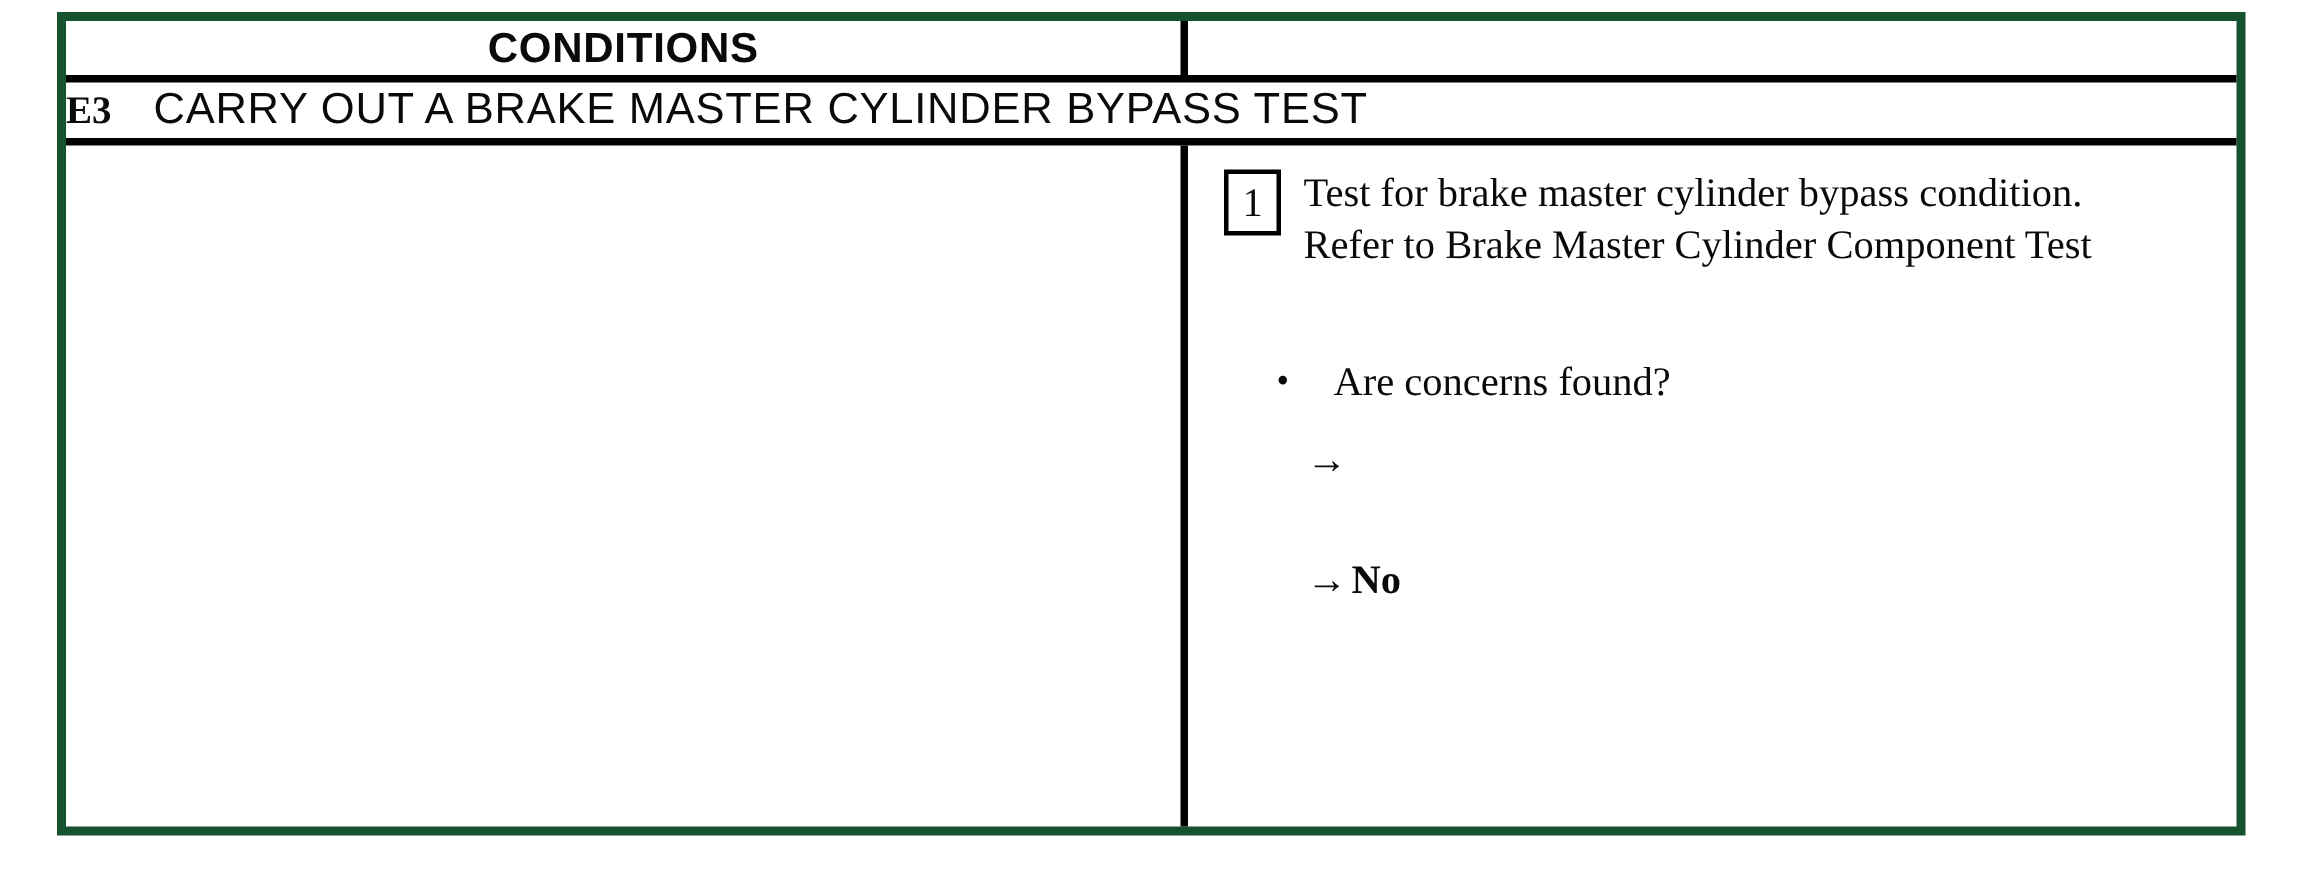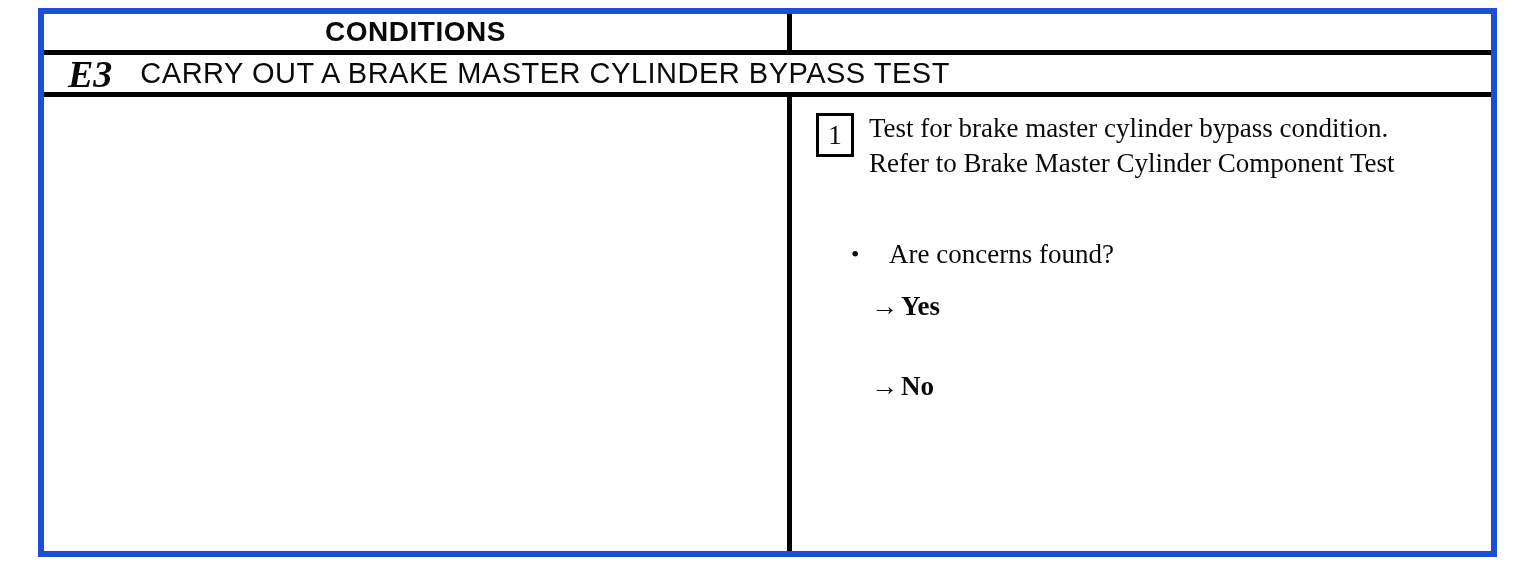--- a/index.html
+++ b/index.html
@@ -7,21 +7,21 @@
     width: 1536px; height: 584px;
     background: #ffffff;
     font-family: "Liberation Serif", serif;
     color: #0a0a0a;
     overflow: hidden;
   }
   .doc-table {
     position: absolute;
     left: 38px; top: 8px;
     width: 1459px; height: 549px;
-    border: 6px solid #1d4ed8;
+    border: 6px solid #14532d;
     background: #fff;
     display: flex;
     flex-direction: column;
   }
   
   .header-row {
     display: flex;
     height: 41px;
     border-bottom: 5px solid #000;
     flex: 0 0 auto;
@@ -44,23 +44,22 @@
   .test-title-row {
     display: flex;
     align-items: center;
     height: 42px;
     border-bottom: 5px solid #000;
     flex: 0 0 auto;
   }
   .test-id {
     font-family: "Liberation Serif", serif;
     font-weight: bold;
-    font-size: 38px;
-    margin-left: 24px;
-    font-style: italic;
+    font-size: 26px;
+    margin-left: 0;
   }
   .test-title {
     font-family: "Liberation Sans", sans-serif;
     font-weight: normal;
     font-size: 29px;
     letter-spacing: 0.5px;
     margin-left: 28px;
   }
   
   .body-row {
@@ -150,21 +149,20 @@
       </div>
 
       <div class="question-row">
         <span class="bullet-glyph">•</span>
         <span class="question-text">Are concerns found?</span>
       </div>
 
       <div class="branch yes">
         <span class="arrow-glyph">→</span>
         <div class="branch-content">
-          <div class="branch-label">Yes</div>
         </div>
       </div>
 
       <div class="branch no">
         <span class="arrow-glyph">→</span>
         <div class="branch-content">
           <div class="branch-label">No</div>
         </div>
       </div>
 

